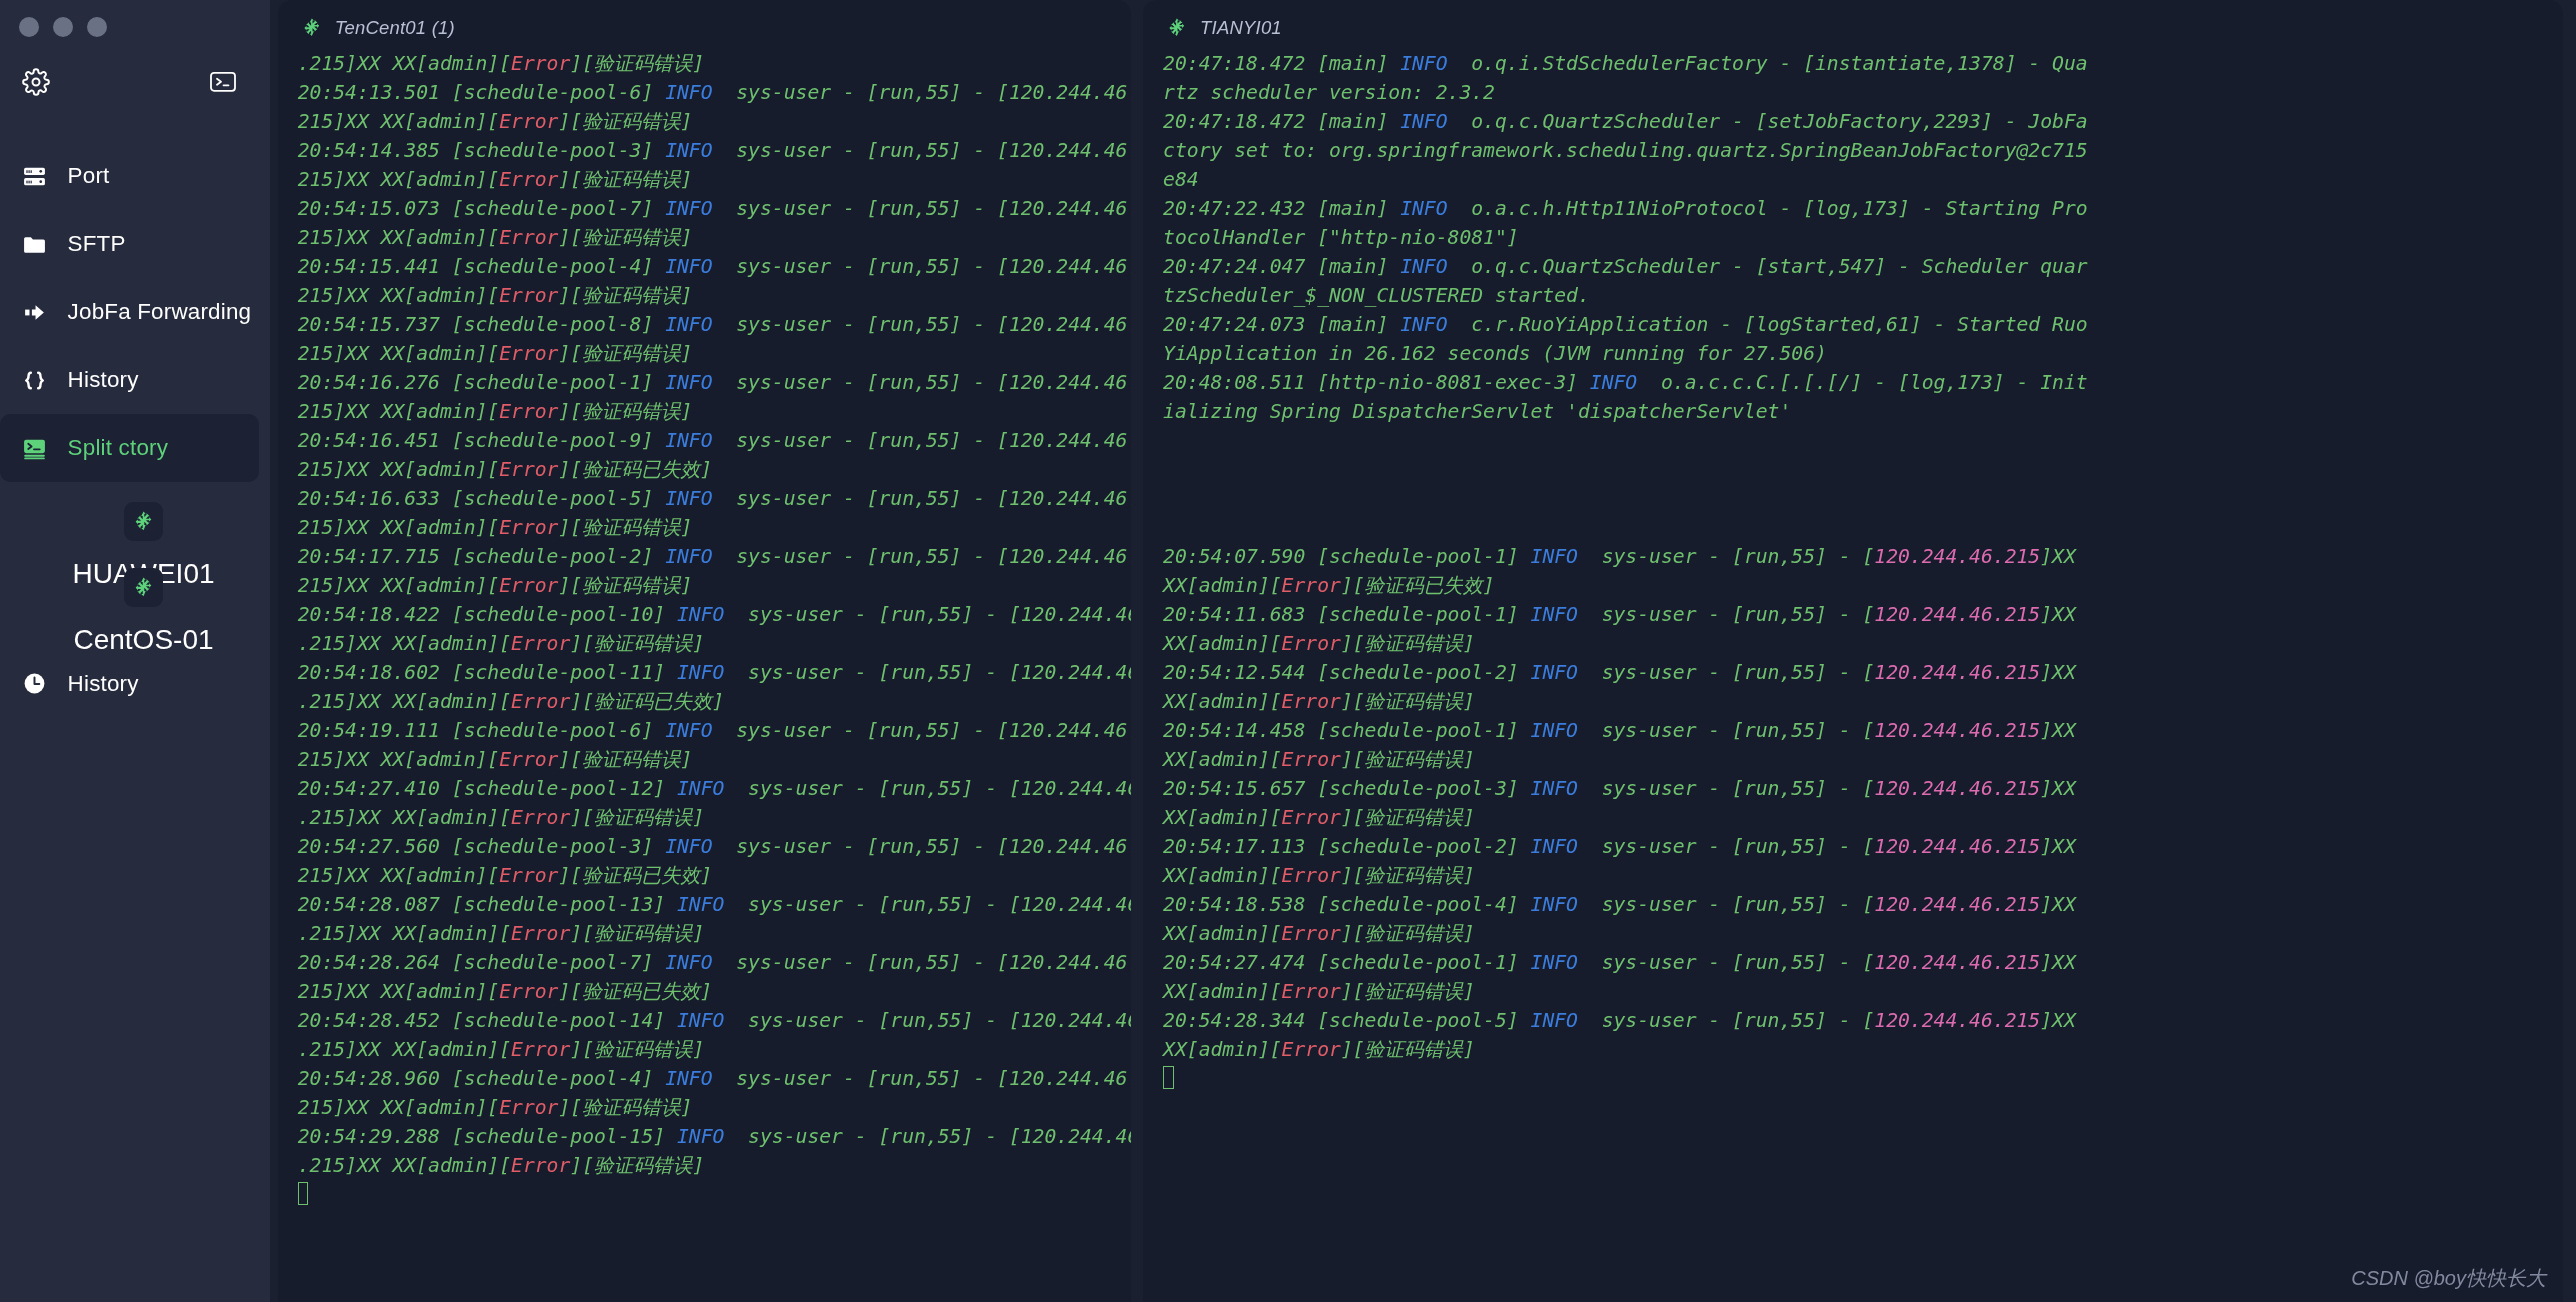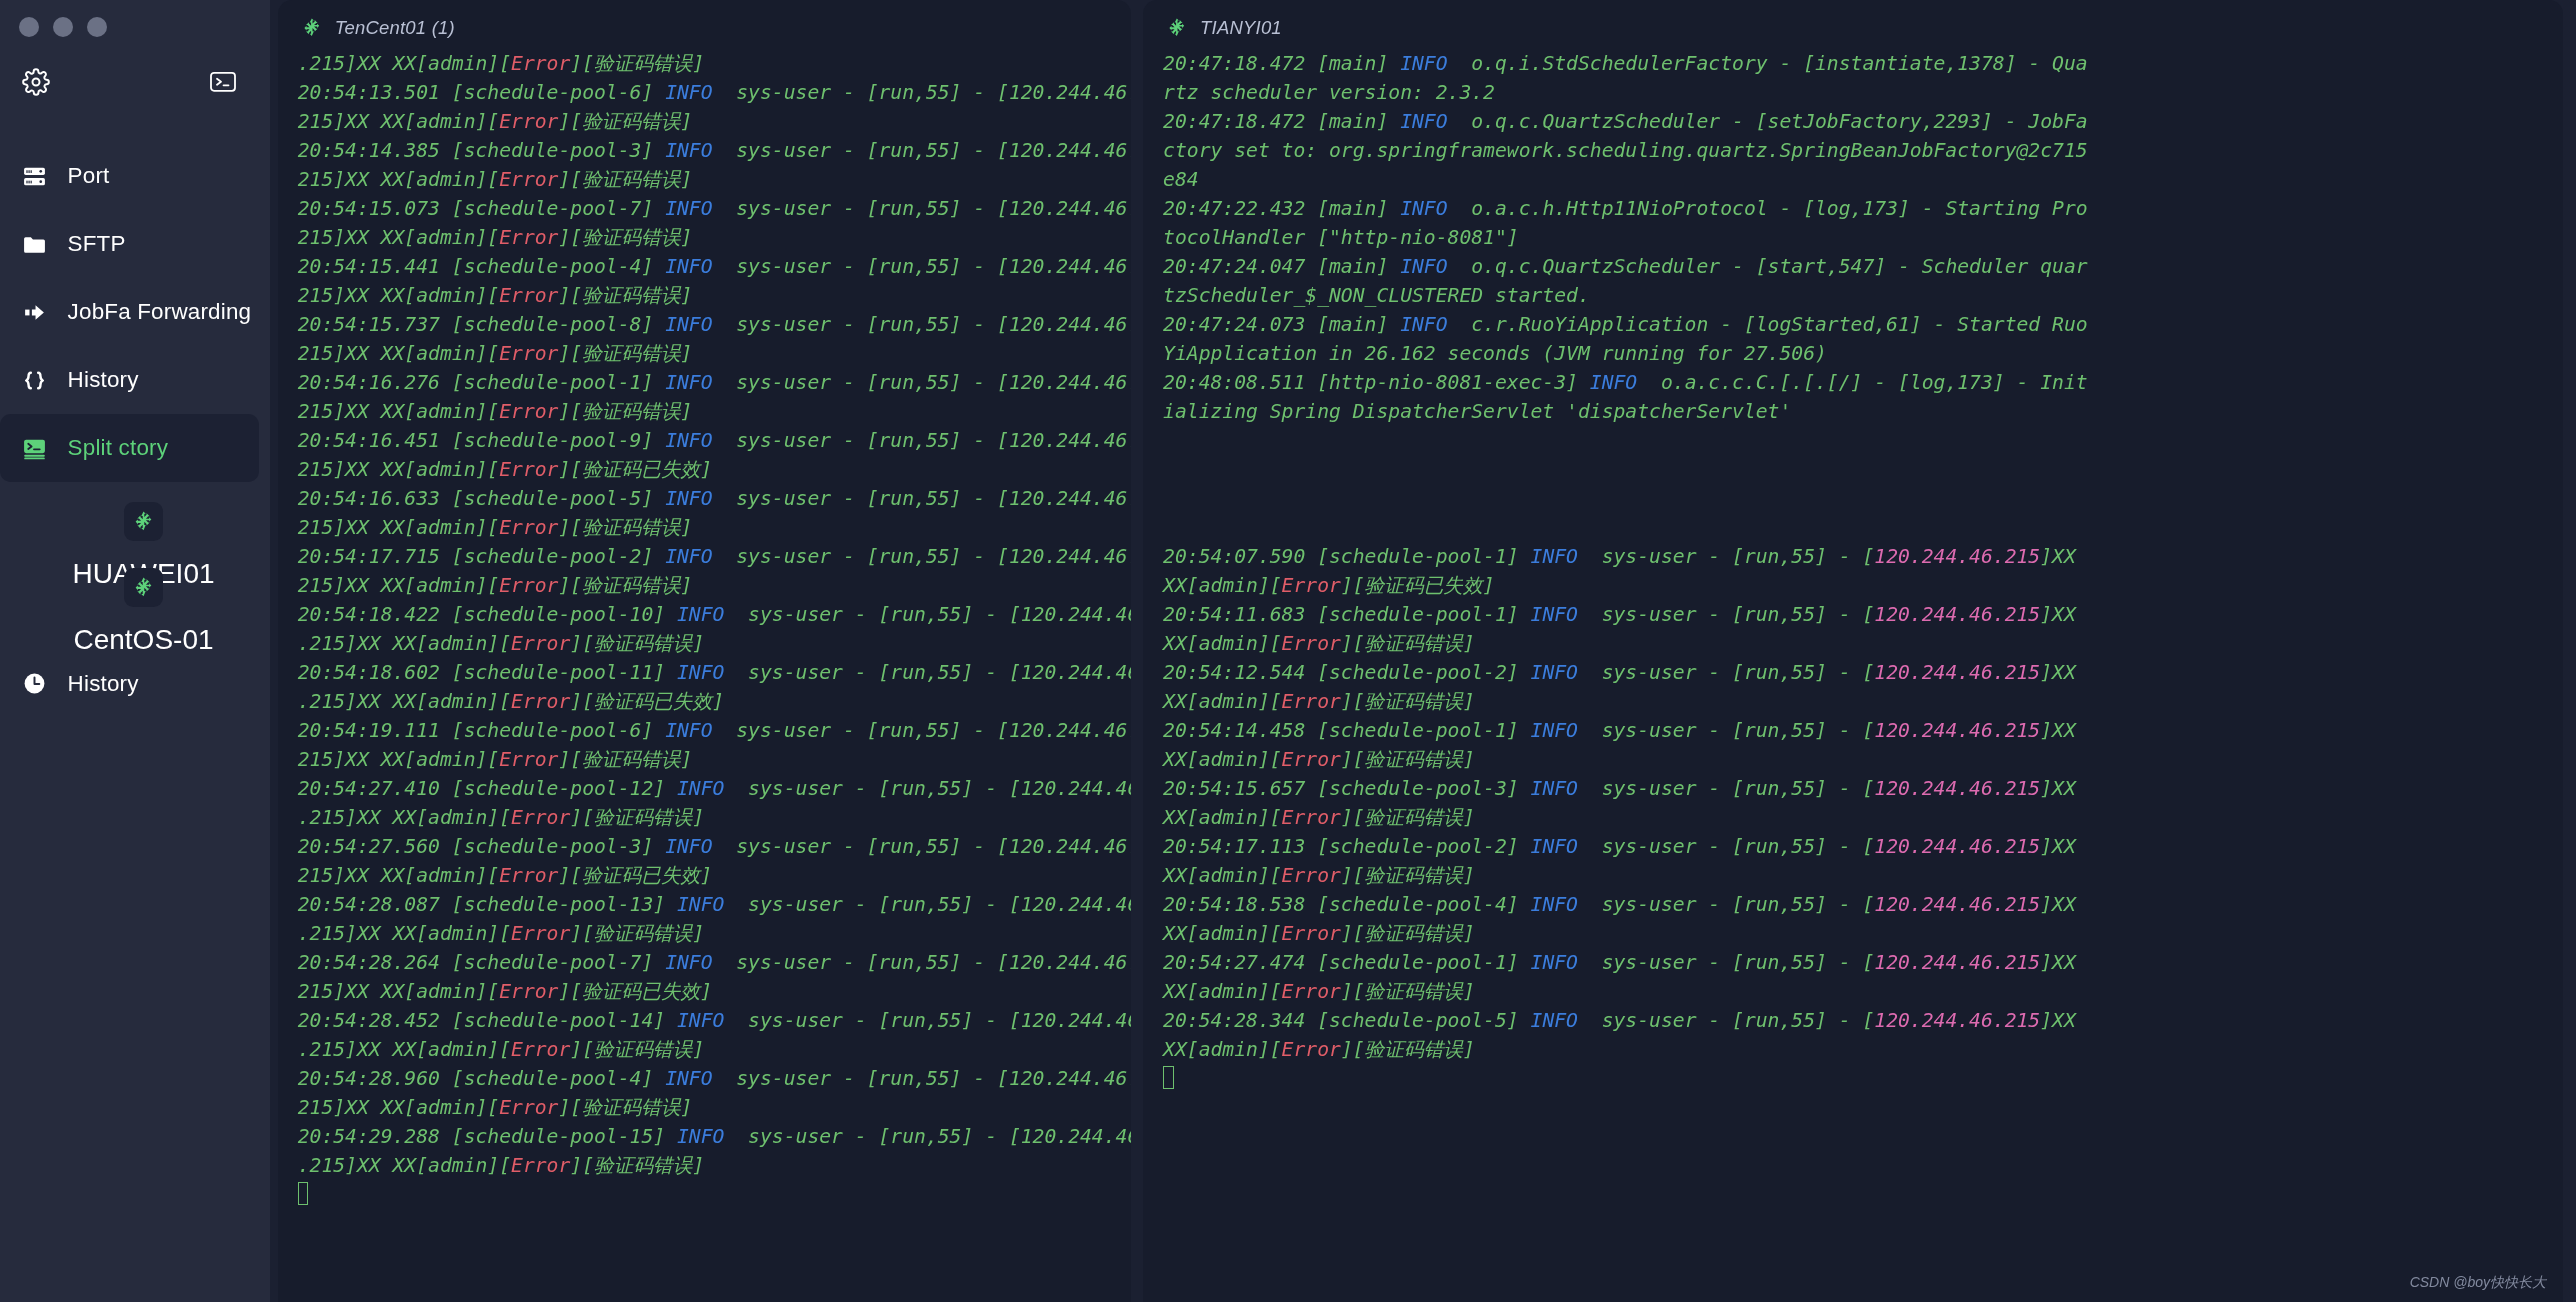--- a/index.html
+++ b/index.html
@@ -152,21 +152,21 @@
     width: 10.8px; height: 23px;
     border: 1.5px solid #6ec06e;
     vertical-align: -3.9px;
   }
 
   .watermark {
     position: absolute;
     right: 17px;
     bottom: 10.8px;
     color: #9aa2b8;
-    font-size: 14px;
+    font-size: 20px;
     opacity: 0.82;
     font-family: "Liberation Sans", sans-serif;
   }
 </style>
 </head>
 <body>
 
 <div id="app">
 
   <aside class="sidebar">

